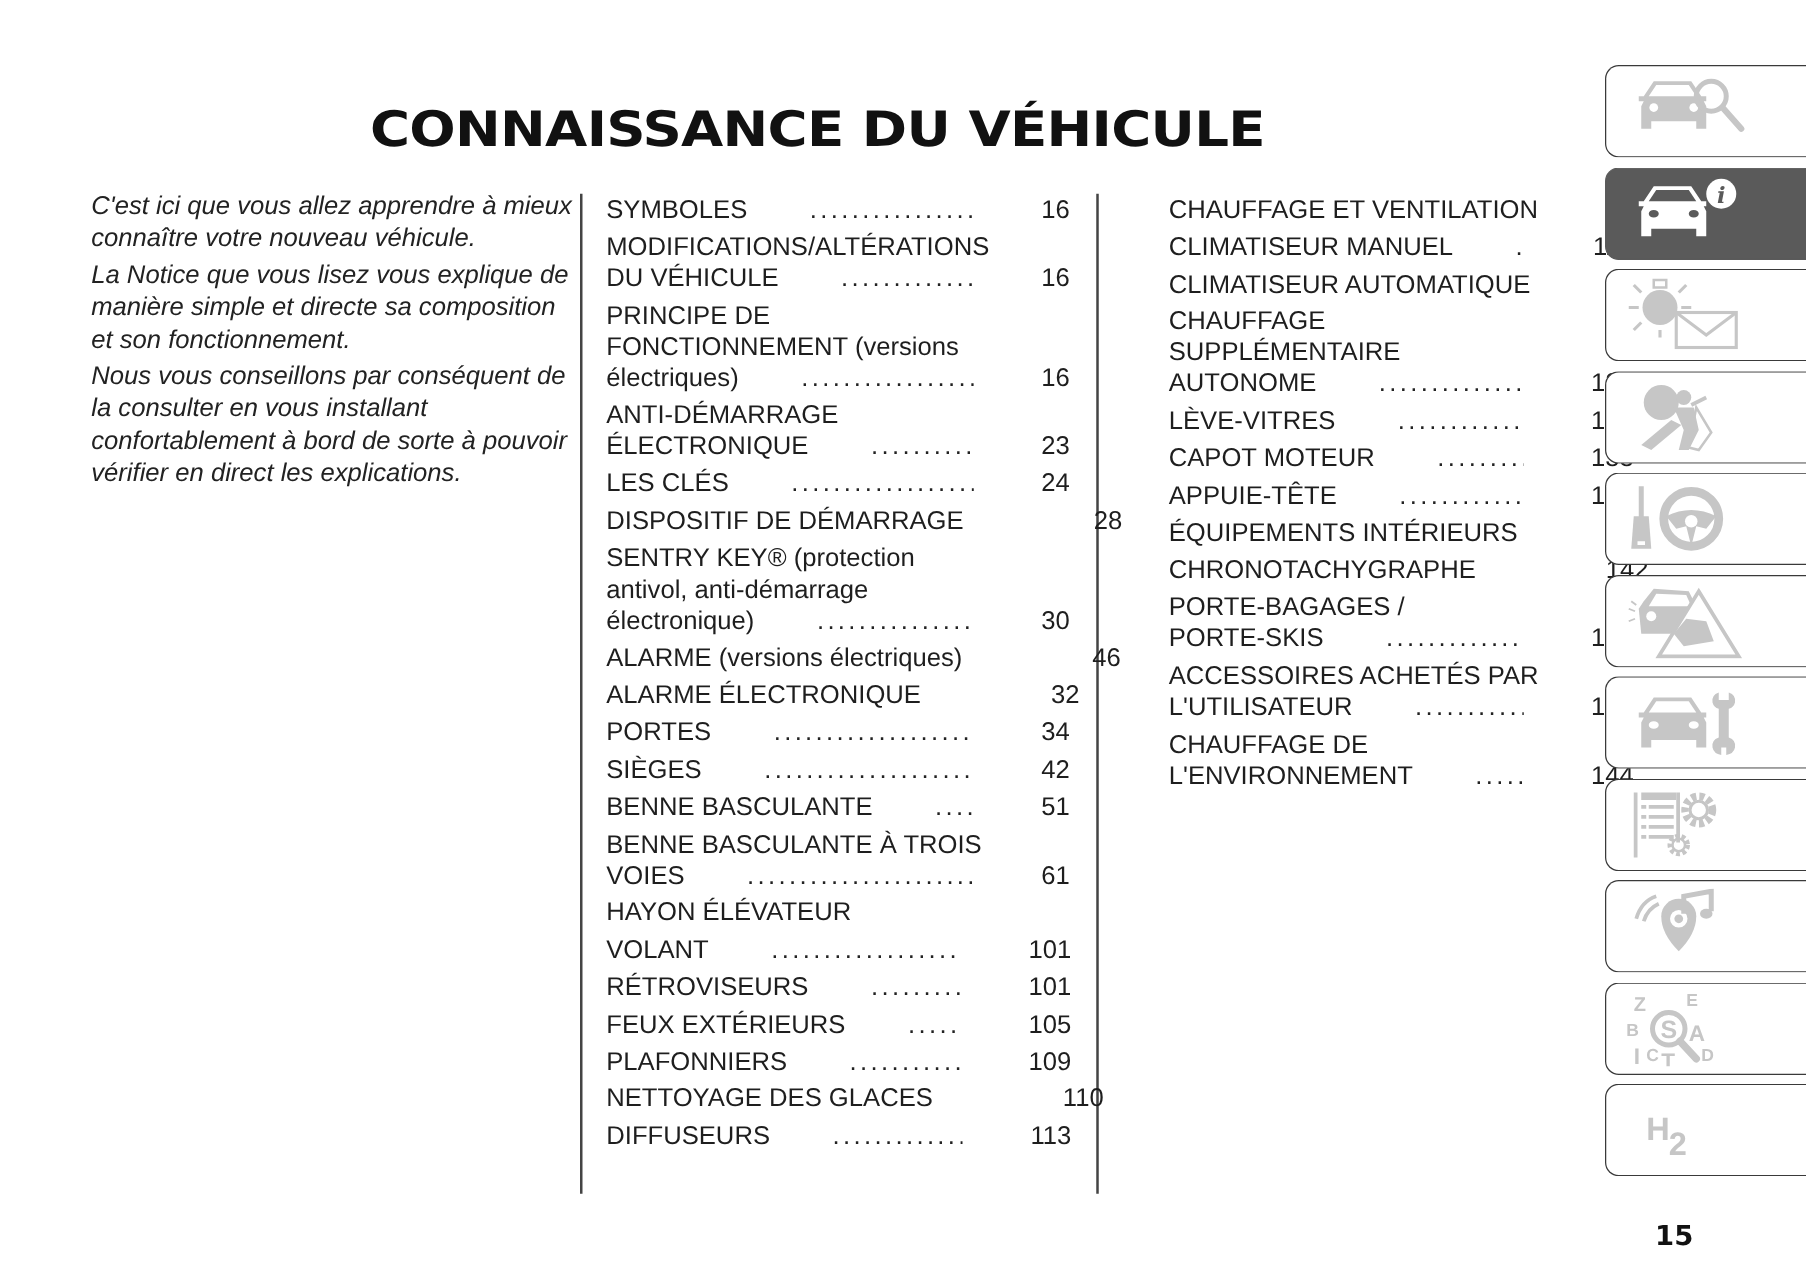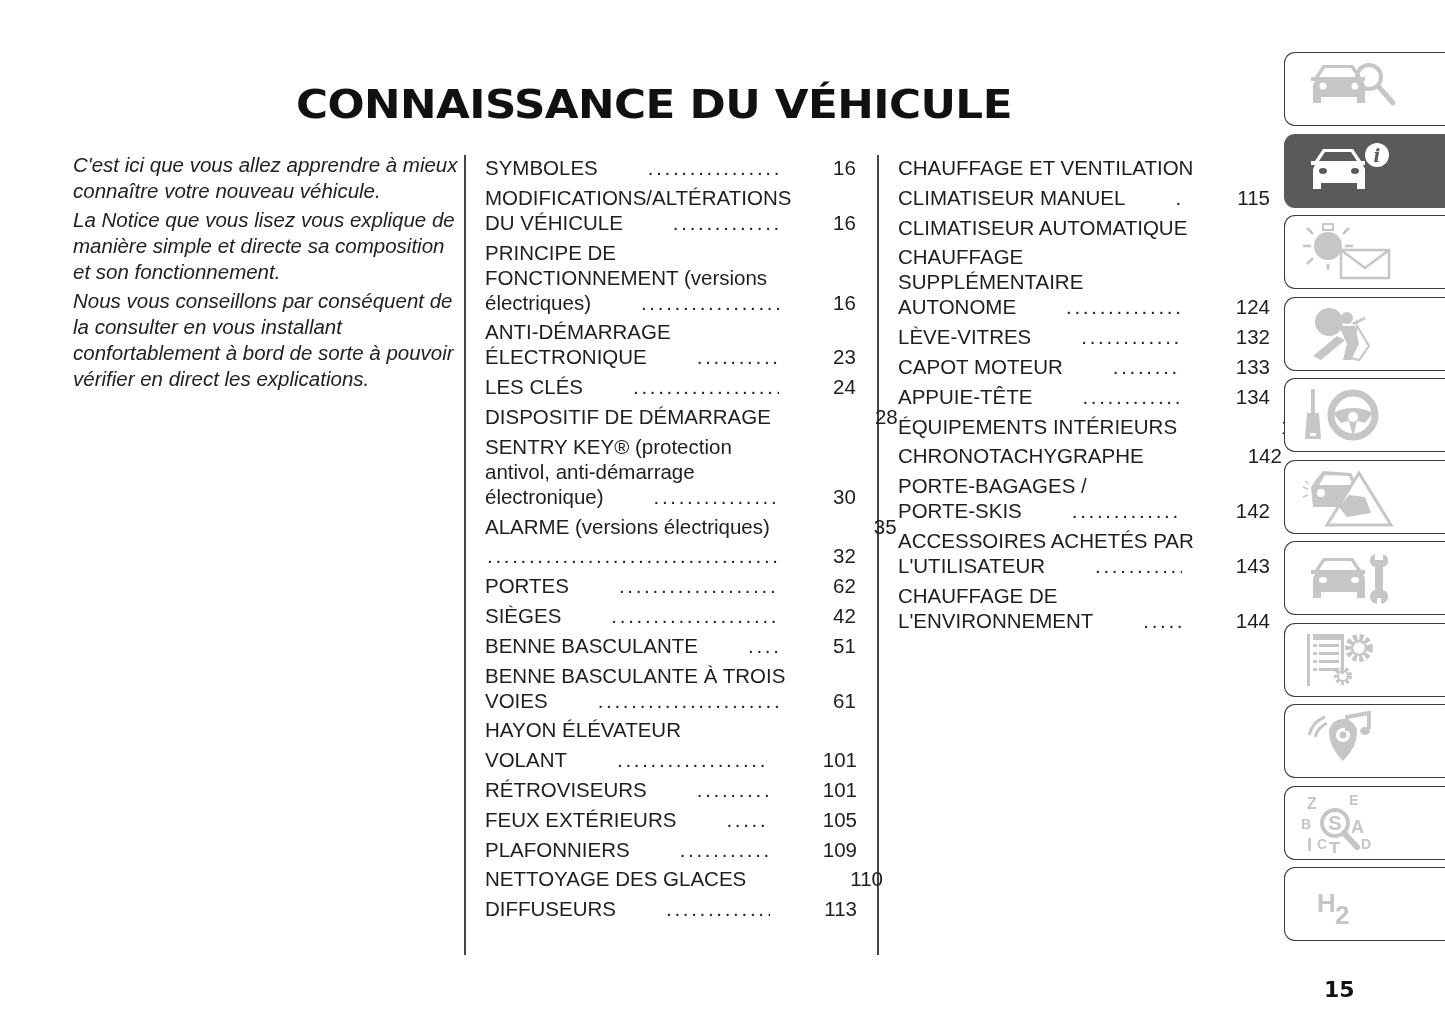--- a/index.html
+++ b/index.html
@@ -3,21 +3,21 @@
 <meta charset="utf-8">
 <style>
   html, body { margin:0; padding:0; background:#fff; }
   body { width:1445px; height:1018px; position:relative; overflow:hidden; font-family:"Liberation Sans", sans-serif; color:#1a1a1a; }
   .title { position:absolute; left:296px; top:56px; font-family:"DejaVu Sans", sans-serif; font-weight:bold; font-size:39px; letter-spacing:-0.5px; transform:scaleX(1.12); transform-origin:left center; color:#111; white-space:nowrap; text-transform:uppercase; }
   .intro { position:absolute; left:73px; top:152px; width:390px; font-style:italic; font-size:20.5px; line-height:26px; color:#222; }
   .intro p { margin:0 0 3px 0; }
   .divider { position:absolute; width:1.5px; background:#444; top:155px; height:800px; }
   .col { position:absolute; top:155px; font-size:20.5px; line-height:25px; color:#1e1e1e; }
   .col1 { left:485px; width:372px; }
-  .col2 { left:898px; width:372px; }
+  .col2 { left:935px; width:372px; }
   .entry { margin-bottom:4.8px; }
   .entry .head { display:block; white-space:nowrap; }
   .entry .last { display:flex; align-items:baseline; white-space:nowrap;gap:48px; }
   .entry .last .txt { flex:0 0 auto; }
   .entry .last .dots { flex:1 1 auto; overflow:hidden; white-space:nowrap; letter-spacing:1.2px; margin:0 6px 0 2px; color:#222; }
   .entry .last .dots::before { content:". . . . . . . . . . . . . . . . . . . . . . . . . . . . . . . . . . . . . . . . . . . . . . . . . . . . . . . . . . . . . . . . . . . . . . . . . . . . . . . . . . . . . . . . . . . . . . . . . . . . . . . . . . . . . . . . . . . . ."; letter-spacing:-1.5px; }
   .entry .last .pg { flex:0 0 auto; min-width:24px; text-align:left; }
   .tabs { position:absolute; left:1284px; top:52px; width:161px; }
   .tab { position:relative; height:74px; margin-bottom:7.5px; border:1.5px solid #3a3a3a; border-right:none; border-radius:11px 0 0 11px; background:#fff; box-sizing:border-box; cursor:pointer; }
   .tab.active { background:#5a5a5a; border-color:#5a5a5a; }
@@ -92,34 +92,35 @@
         <div class="last">
           <span class="txt">électronique)</span>
           <span class="dots"></span>
           <span class="pg">30</span>
         </div>
       </div>
       <div class="entry">
         <div class="last">
           <span class="txt">ALARME (versions électriques)</span>
           <span class="dots"></span>
-          <span class="pg">35</span>
-        </div>
-      </div>
-      <div class="entry">
-        <div class="last">
+          <span class="pg">46</span>
+        </div>
+      </div>
+      <div class="entry">
+        <div class="last">
+          <span class="txt">ALARME ÉLECTRONIQUE</span>
           <span class="dots"></span>
           <span class="pg">32</span>
         </div>
       </div>
       <div class="entry">
         <div class="last">
           <span class="txt">PORTES</span>
           <span class="dots"></span>
-          <span class="pg">62</span>
+          <span class="pg">34</span>
         </div>
       </div>
       <div class="entry">
         <div class="last">
           <span class="txt">SIÈGES</span>
           <span class="dots"></span>
           <span class="pg">42</span>
         </div>
       </div>
       <div class="entry">

